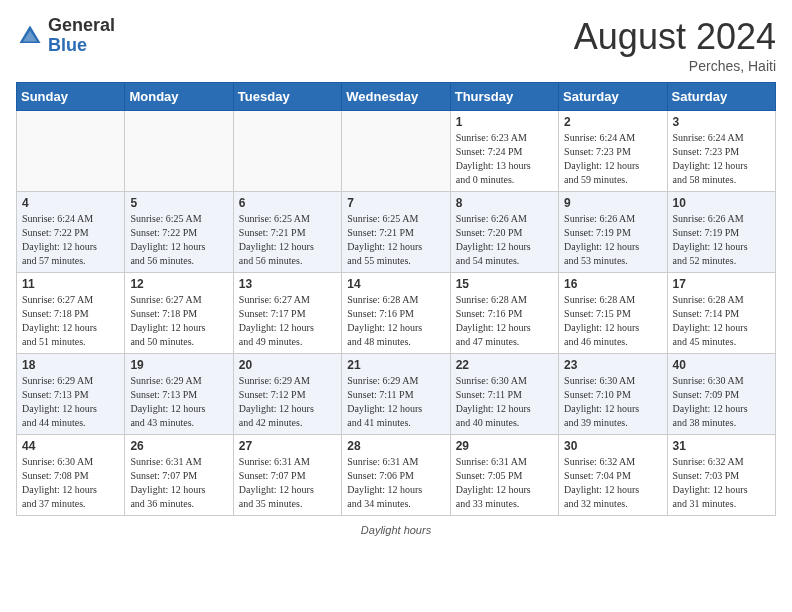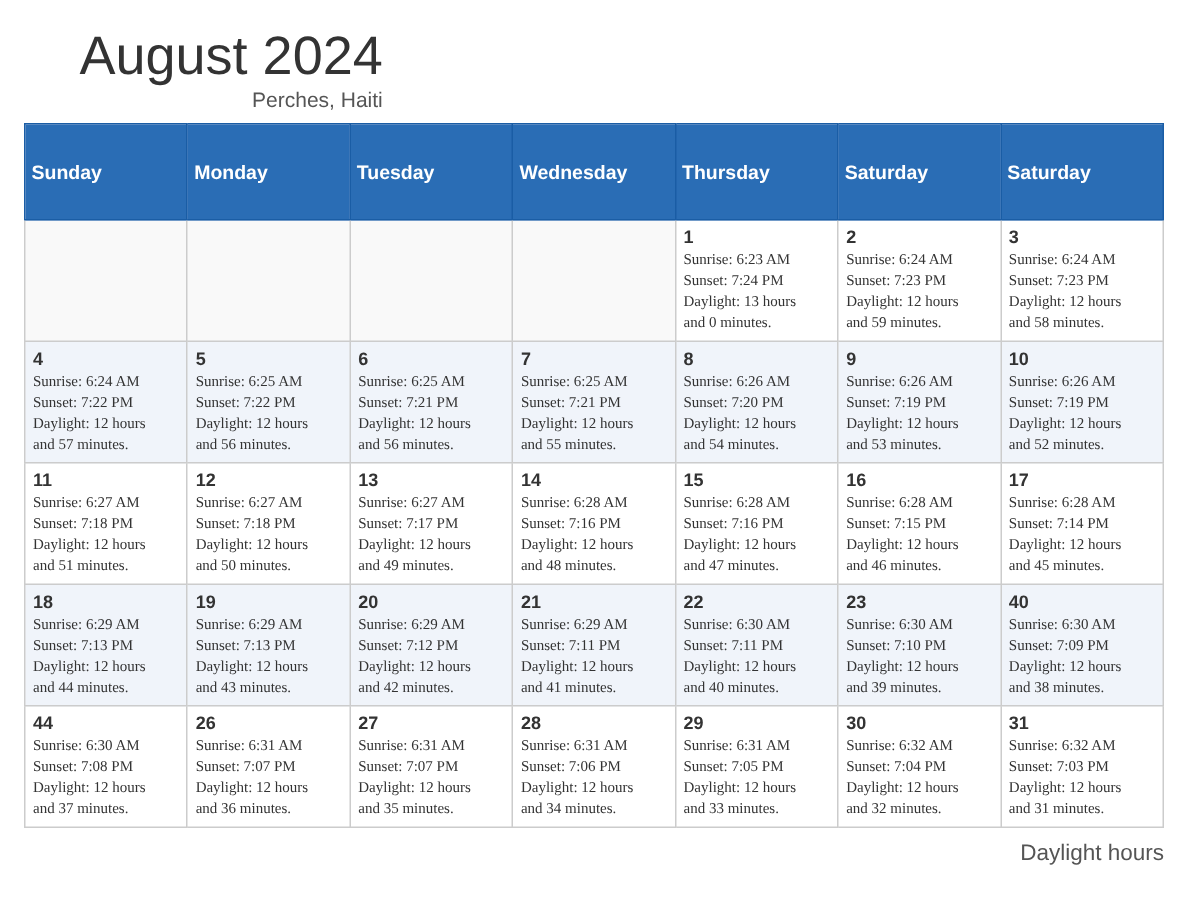--- a/index.html
+++ b/index.html
@@ -55,21 +55,21 @@
     }
     .calendar {
       width: 100%;
       border-collapse: collapse;
     }
     .calendar th {
       background: #2a6db5;
       color: #fff;
       font-size: 13px;
       font-weight: bold;
-      padding: 24px 4px;
+      padding: 6px 4px;
       text-align: left;
       border: 1px solid #1a5da5;
     }
     .calendar td {
       border: 1px solid #ccc;
       vertical-align: top;
       padding: 4px 5px;
       width: 108px;
       height: 80px;
       background: #fff;
@@ -88,32 +88,43 @@
       margin-bottom: 2px;
     }
     .day-info {
       font-size: 10px;
       line-height: 1.4;
       color: #333;
       font-family: Liberation Serif, serif;
     }
     .footer-note {
       margin-top: 8px;
-      font-size: 15px;
+      font-size: 11px;
       color: #555;
-      text-align: right;
+      text-align: center;
+      font-style: italic;
     }
     .row-alt td:not(.empty) {
       background: #f0f4fa;
     }
   </style>
 </head>
 <body>
 
 <div class="header">
+  <div class="logo">
+    <svg class="logo-icon" viewBox="0 0 40 40">
+      <polygon points="20,5 35,30 5,30" fill="#2a6db5"></polygon>
+      <polygon points="20,12 30,28 10,28" fill="#fff" opacity="0.3"></polygon>
+    </svg>
+    <div class="logo-text">
+      <span class="logo-general">General</span>
+      <span class="logo-blue">Blue</span>
+    </div>
+  </div>
   <div class="title-block">
     <div class="month-year">August 2024</div>
     <div class="location">Perches, Haiti</div>
   </div>
 </div>
 
 <table class="calendar">
   <thead>
     <tr>
     <th>Sunday</th>

